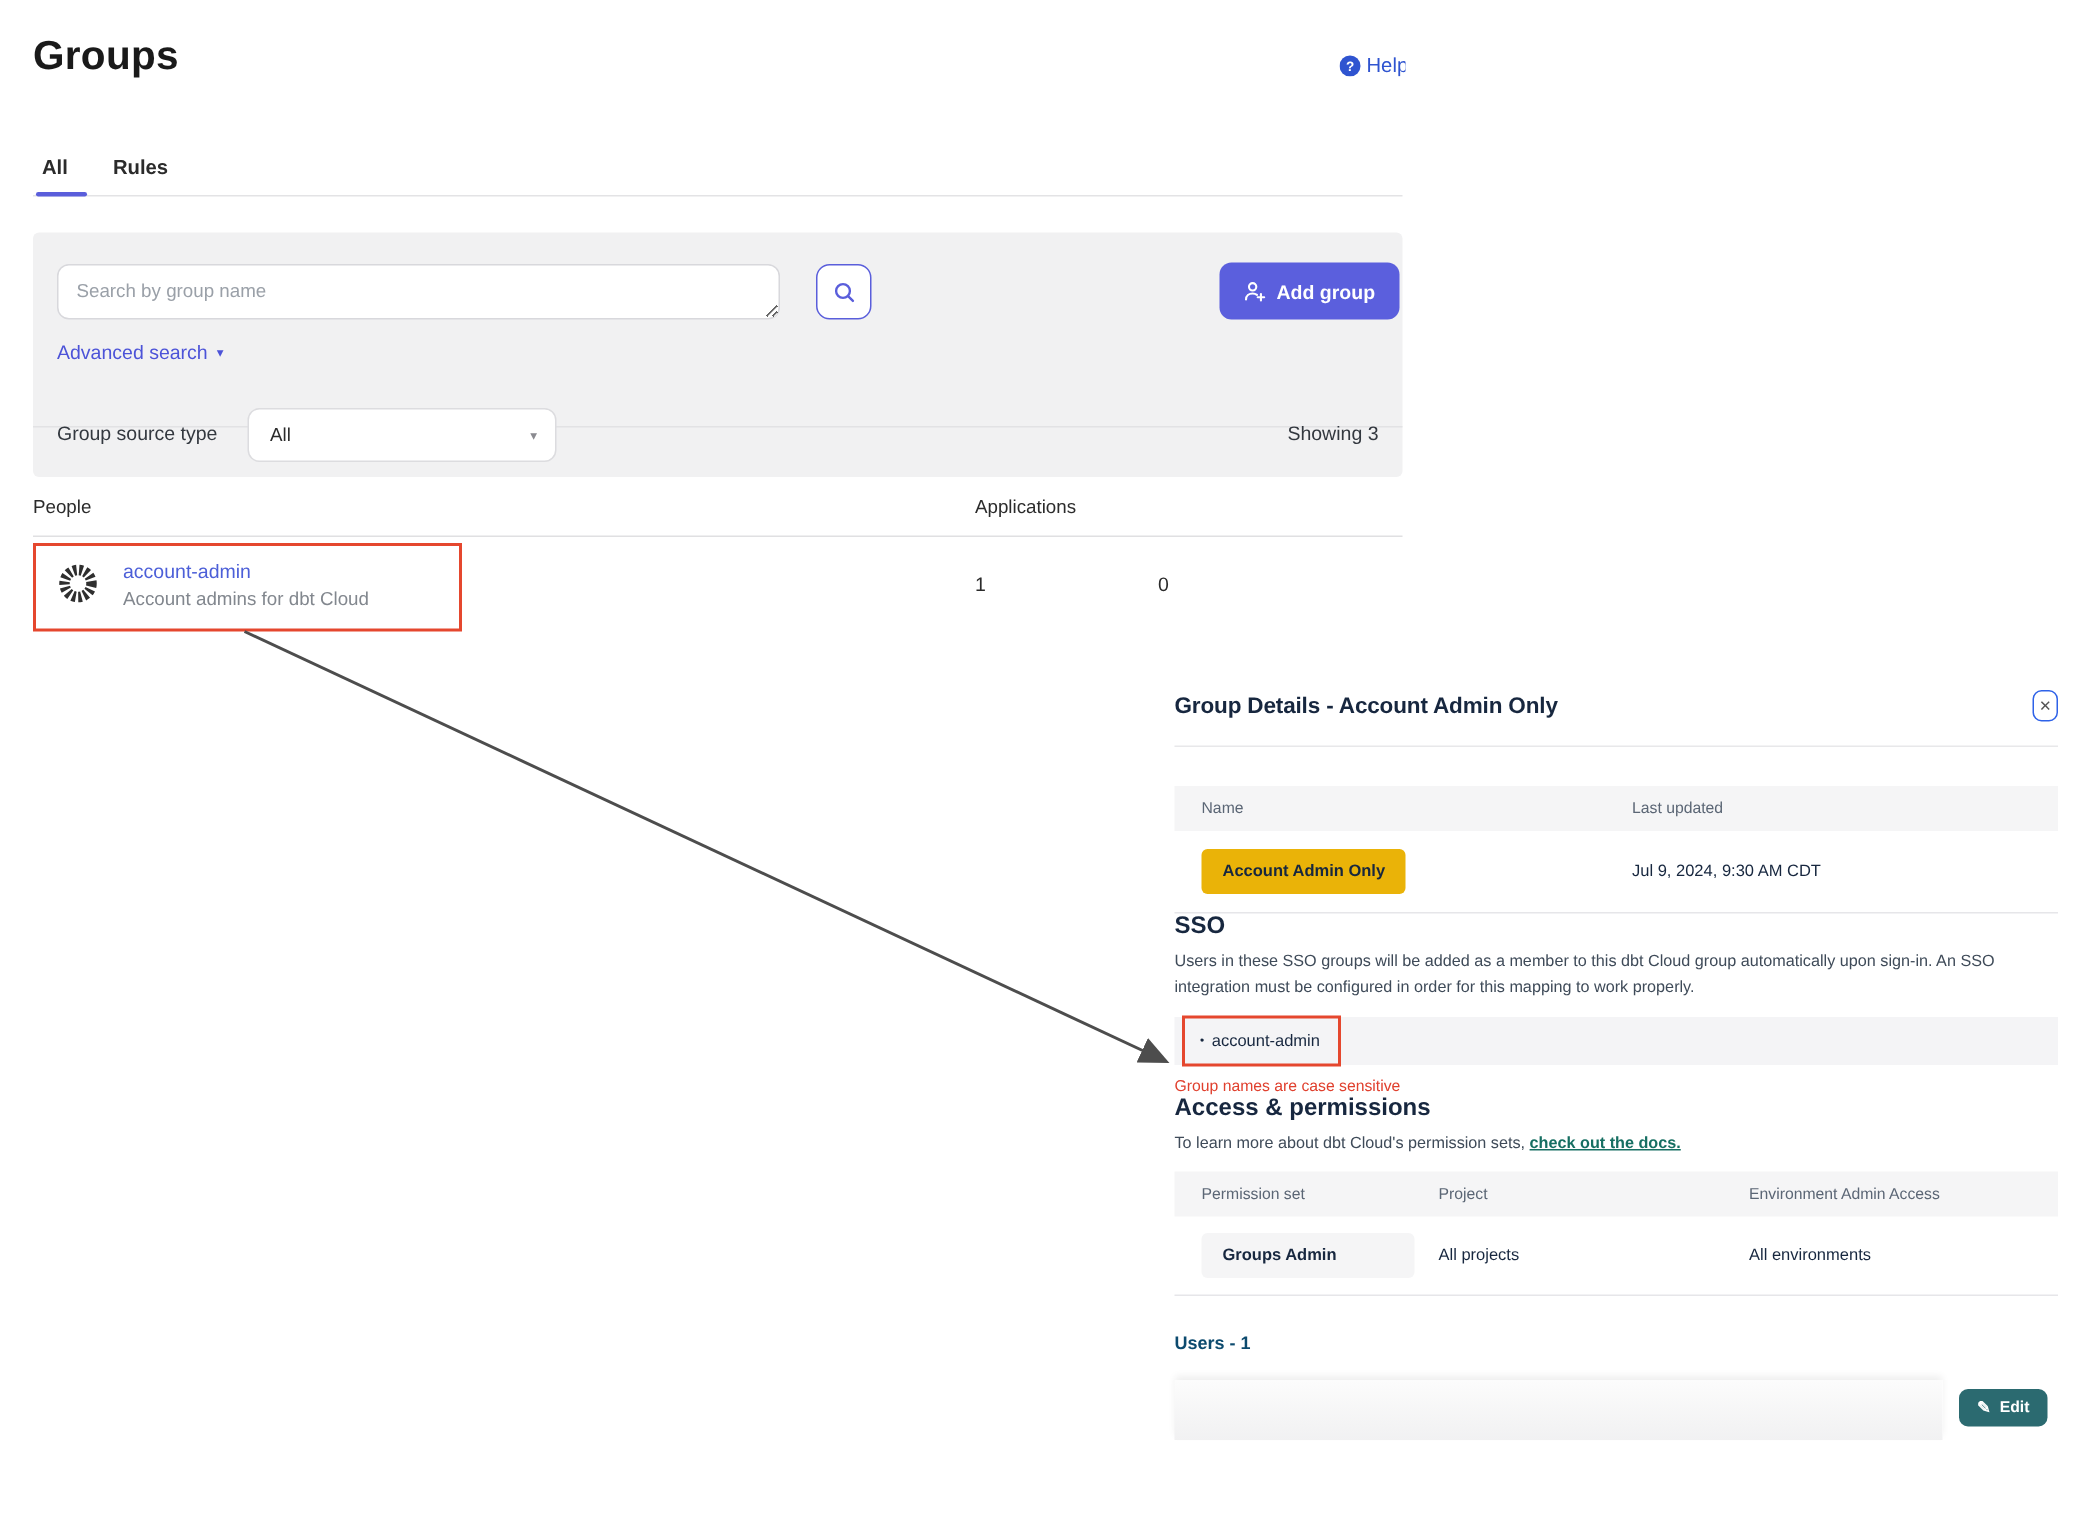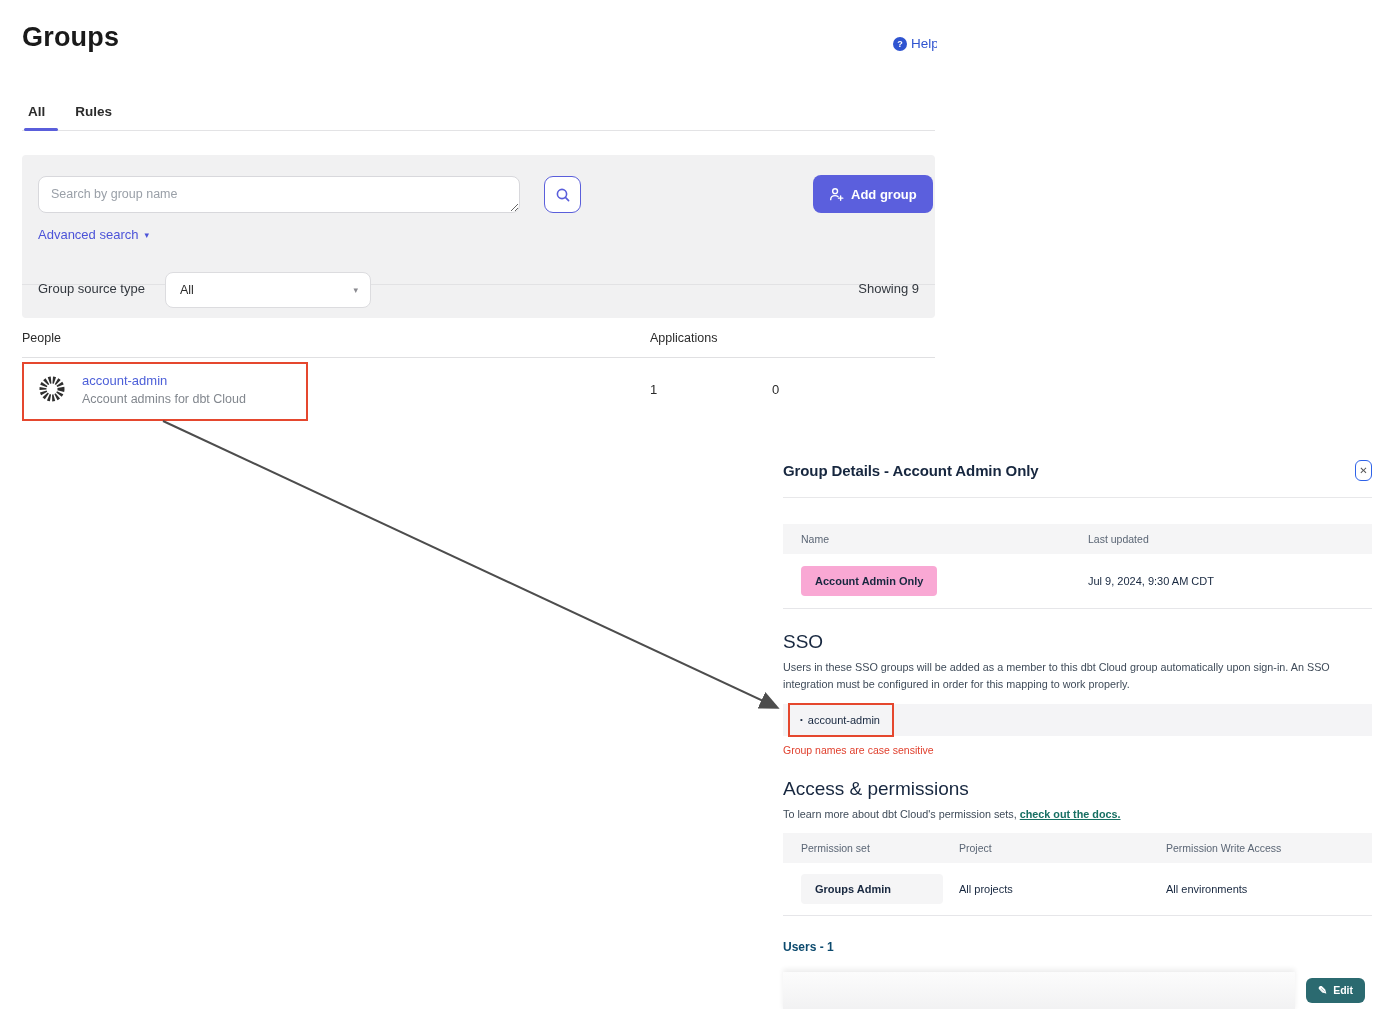--- a/index.html
+++ b/index.html
@@ -57,24 +57,24 @@
   .detail-panel { position:absolute; left:783px; top:462px; width:589px; color:#17273f; }
   .dp-headrow { display:flex; align-items:flex-start; justify-content:space-between; padding-bottom:16px; border-bottom:1px solid #e8e8ea; }
   .dp-title { font-size:15px; font-weight:bold; color:#17273f; letter-spacing:-.1px; }
   .dp-close { width:17px; height:21px; border:1.5px solid #2e62e8; border-radius:6px; color:#555; font-size:10px;
               display:flex; align-items:center; justify-content:center; cursor:pointer; background:#fff; margin-top:-2px; }
 
   .dp-table { margin-top:26px; border-bottom:1px solid #e6e6e9; }
   .dp-thead { display:grid; grid-template-columns:287px 1fr; height:30px; align-items:center; background:#f5f5f6; }
   .dp-thead div { font-size:10.5px; color:#5b6675; padding-left:18px; }
   .dp-trow { display:grid; grid-template-columns:287px 1fr; align-items:center; height:54px; }
-  .badge { display:inline-block; background:#f9a8d4; border-radius:4px; padding:9px 14px; font-size:11px; font-weight:bold; color:#17273f; margin-left:18px; }
+  .badge { display:inline-block; background:#eab308; border-radius:4px; padding:9px 14px; font-size:11px; font-weight:bold; color:#17273f; margin-left:18px; }
   .dp-cell { font-size:11px; color:#17273f; padding-left:18px; }
 
-  .dp-section-h { margin-top:22px; font-size:19px; font-weight:normal; color:#17273f; }
+  .dp-section-h { font-size:16px; font-weight:bold; color:#17273f; }
   .dp-desc { margin-top:6px; font-size:10.8px; line-height:1.6; color:#3f4b59; max-width:578px; }
 
   .sso-bar { margin-top:10px; height:32px; background:#f4f4f6; display:flex; align-items:center; }
   .sso-tag-box { display:flex; align-items:center; gap:5px; border:2px solid #e5472e; padding:0 12px 0 10px; height:34px; margin-left:5px; background:transparent; }
   .sso-bullet { font-size:8px; color:#17273f; }
   .sso-tag { font-size:11px; color:#17273f; }
   .dp-warning { margin-top:8px; font-size:10.5px; color:#e0402e; }
 
   .docs-link { color:#166f62; font-weight:bold; text-decoration:underline; cursor:pointer; }
 
@@ -133,21 +133,21 @@
         </svg>
         <span>Add group</span>
       </button>
     </div>
     <div class="source-row">
       <span class="source-label">Group source type</span>
       <div class="source-select">
         <span>All</span>
         <span class="source-caret">▾</span>
       </div>
-      <span class="showing">Showing 9</span>
+      <span class="showing">Showing 3</span>
     </div>
   </div>
 
   <div class="groups-table">
     <div class="gt-header">
       <div>People</div>
       <div>Applications</div>
     </div>
     <div class="gt-row">
       <div class="gt-namecell">
@@ -205,21 +205,21 @@
 
     <div class="dp-section-h">Access &amp; permissions</div>
     <div class="dp-desc">
       <span>To learn more about dbt Cloud's permission sets, </span><span class="docs-link">check out the docs.</span>
     </div>
 
     <div class="perm-table">
       <div class="perm-thead">
         <div>Permission set</div>
         <div>Project</div>
-        <div>Permission Write Access</div>
+        <div>Environment Admin Access</div>
       </div>
       <div class="perm-trow">
         <div><span class="perm-badge">Groups Admin</span></div>
         <div class="dp-cell">All projects</div>
         <div class="dp-cell">All environments</div>
       </div>
     </div>
 
     <div class="users-h">Users - 1</div>
 

